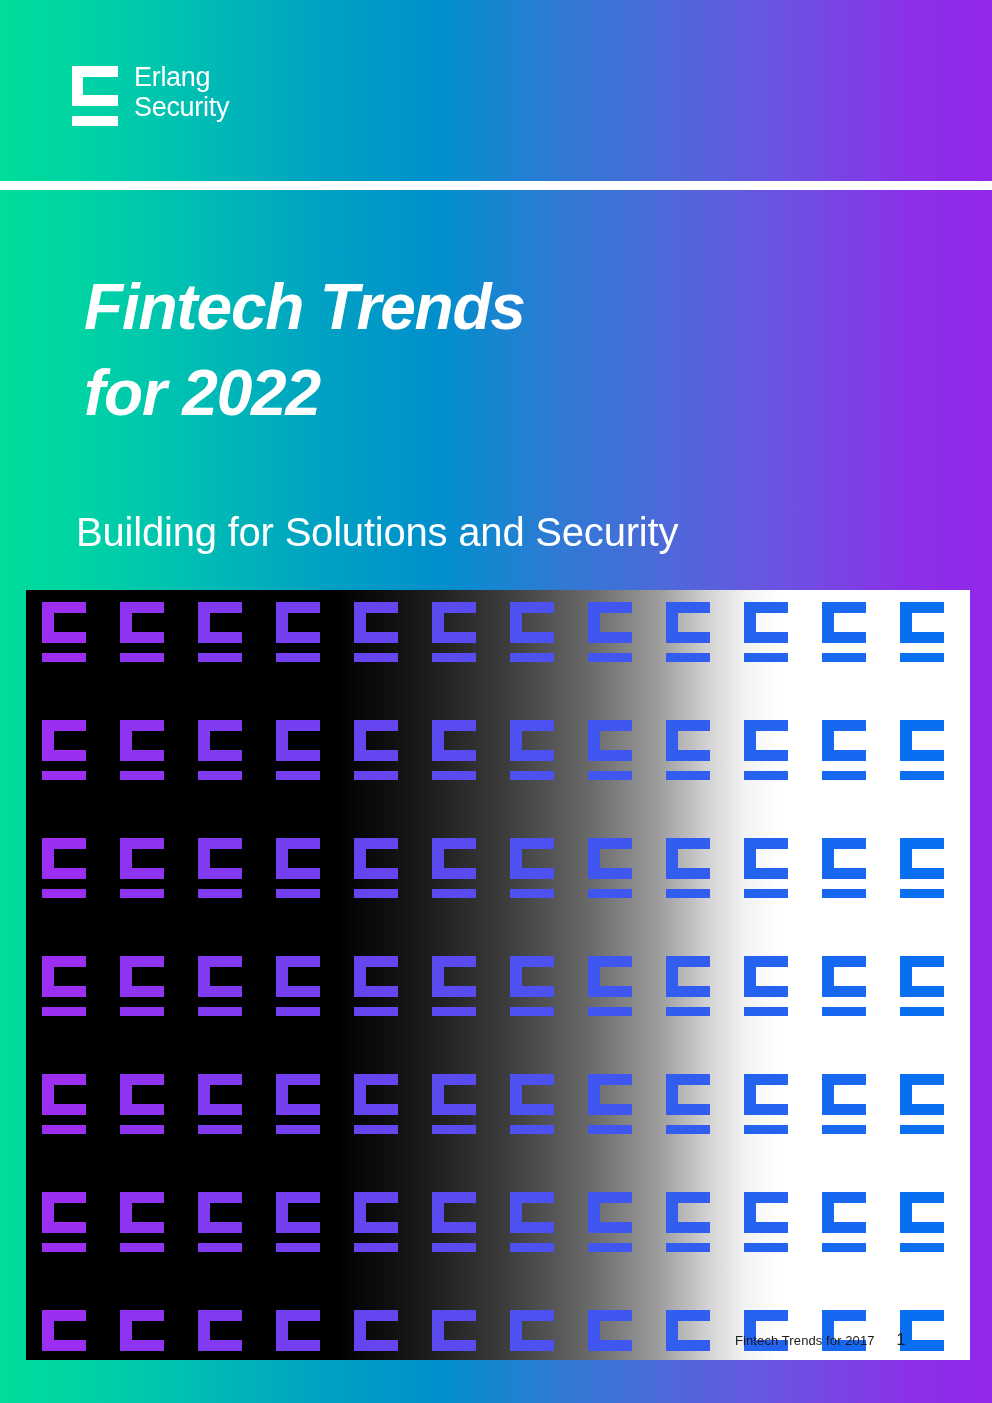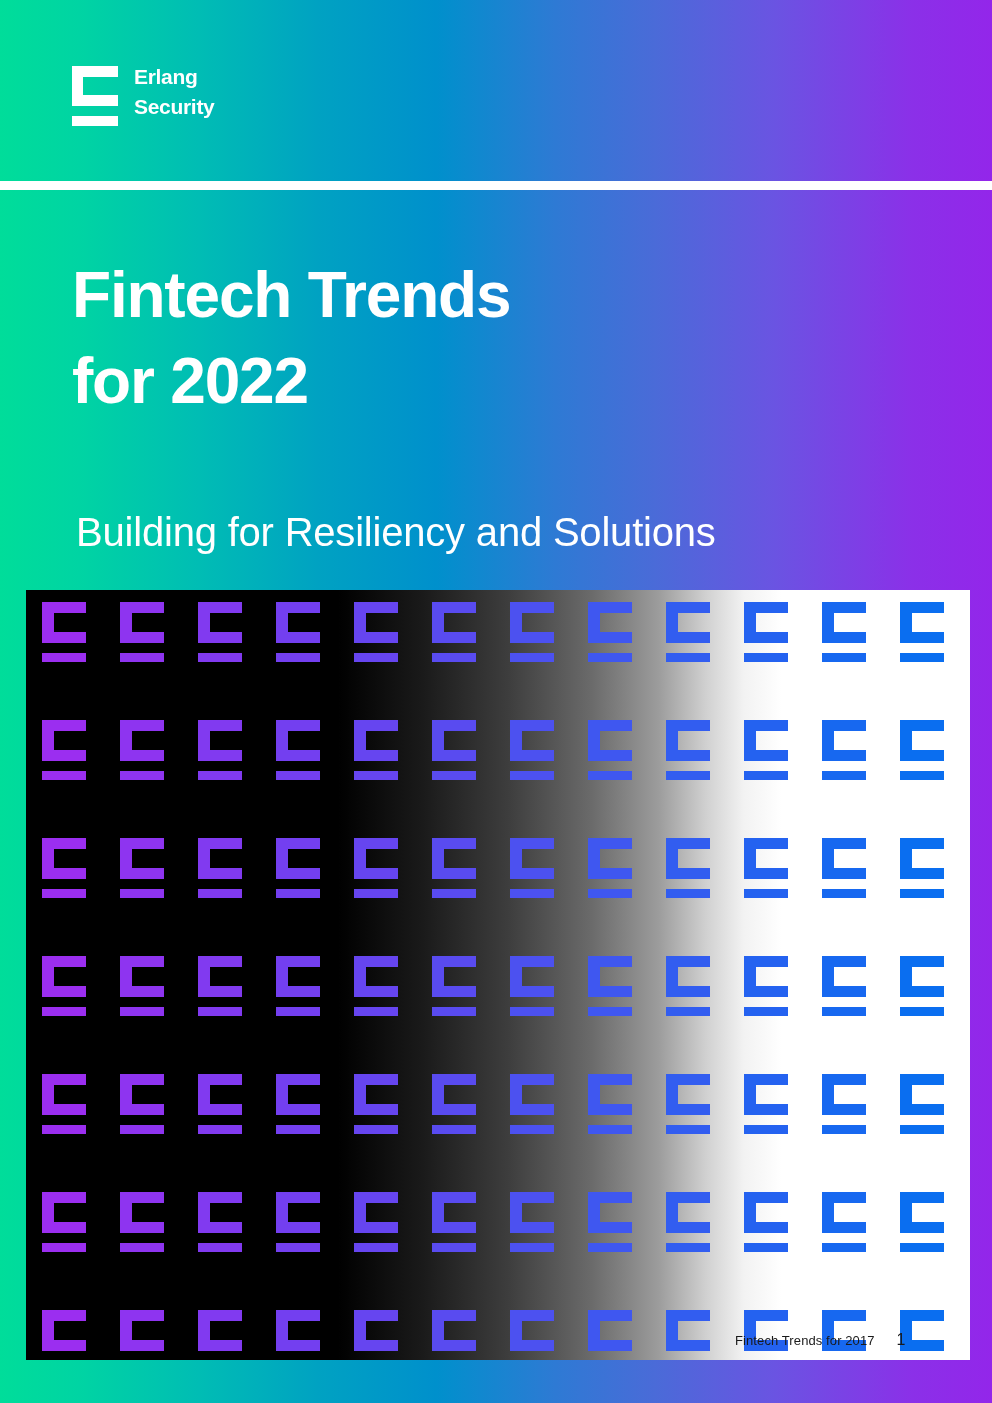--- a/index.html
+++ b/index.html
@@ -74,22 +74,22 @@
   }
   .logo-mark .lm-bar {
     position: absolute;
     left: 0; top: 50px;
     width: 46px; height: 10px;
     background: #ffffff;
   }
 
   .logo-words {
     color: #ffffff;
-    font-weight: bold;
-    font-size: 21px;
+    font-weight: normal;
+    font-size: 27px;
     line-height: 30px;
     letter-spacing: -0.3px;
   }
   .logo-words .lw-line { display: block; }
 
   .header-rule {
     position: absolute;
     left: 0;
     top: 181px;
     width: 992px;
@@ -98,26 +98,27 @@
   }
 
   
   .title-block {
     position: absolute;
     left: 72px;
     top: 252px;
     width: 820px;
   }
   .doc-title {
-    margin: 0;
+    margin: 12px;
     color: #ffffff;
     font-weight: bold;
     font-size: 64px;
     line-height: 86px;
     letter-spacing: -1.2px;
+    font-style: italic;
   }
   .doc-title .t-line { display: block; }
 
   .doc-subtitle {
     position: absolute;
     left: 76px;
     top: 508px;
     margin: 0;
     color: #ffffff;
     font-weight: 300;
@@ -212,21 +213,21 @@
     </div>
   </div>
   <div class="header-rule"></div>
 
   <div class="title-block">
     <h1 class="doc-title">
       <span class="t-line">Fintech Trends</span>
       <span class="t-line">for 2022</span>
     </h1>
   </div>
-  <p class="doc-subtitle">Building for Resiliency and Solutions</p>
+  <p class="doc-subtitle">Building for Solutions and Security</p>
 
   <div class="hero-panel">
     <div class="logo-grid" id="logo-grid">
         <div class="grid-cell" style="left: 16px; top: 12px; color: rgb(155, 46, 240);">
           <i class="g-top"></i>
           <i class="g-left"></i>
           <i class="g-mid"></i>
           <i class="g-bar"></i>
         </div>
         <div class="grid-cell" style="left: 94px; top: 12px; color: rgb(142, 52, 240);">

